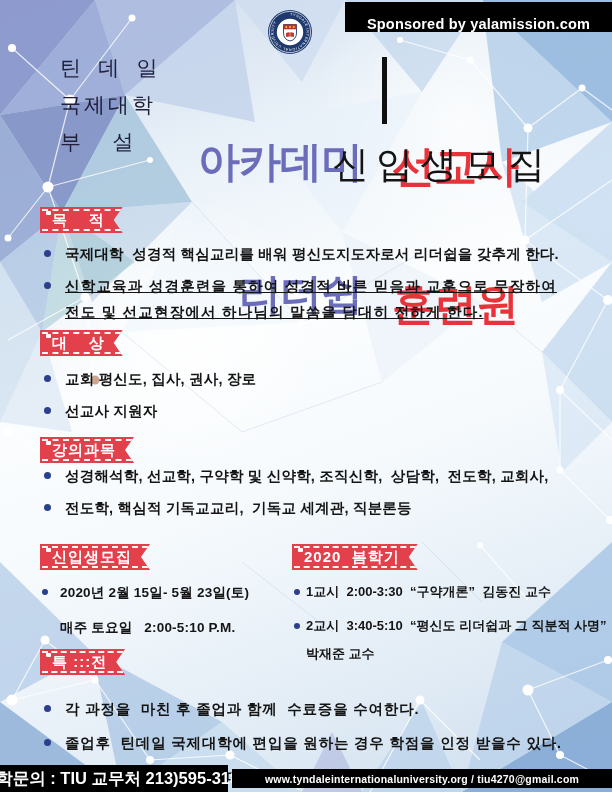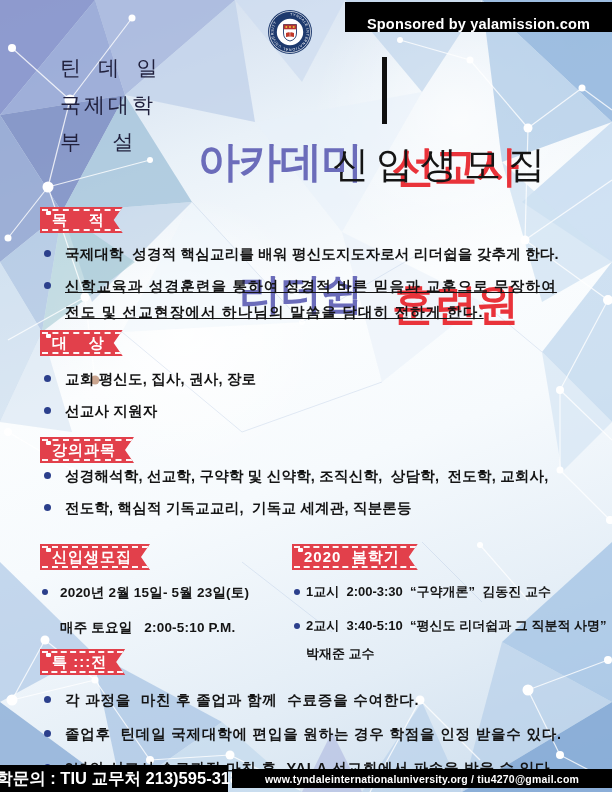--- a/index.html
+++ b/index.html
@@ -53,21 +53,21 @@
   .sec-subjects{top:437px;}
   .sec-subjects .rows{margin-top:0;}
   .sec-schedule{top:544px;width:250px;}
   .sec-schedule .btext{font-size:13.5px;line-height:29px;}
   .sec-schedule .bdot{width:6px;height:6px;margin:11px 12px 0 2px;}
   .sec-schedule .nobullet .bdot{visibility:hidden;}
   .sec-semester{top:544px;left:292px;width:322px;}
   .sec-semester .btext{font-size:13px;line-height:28px;letter-spacing:0;}
   .sec-semester .bdot{width:6px;height:6px;margin:11px 6px 0 2px;}
   .sec-benefits{top:649px;}
-  .sec-benefits .rows{margin-top:11px;}
+  .sec-benefits .rows{margin-top:20px;}
   .sec-benefits .btext{line-height:28px;letter-spacing:.8px;}
   .sec-benefits .bdot{margin-top:10px;}
   
   .footer-contact{position:absolute;left:0;top:765px;width:228px;height:27px;background:#000;
     display:flex;align-items:center;justify-content:center;}
   .footer-contact span{color:#fff;font-weight:bold;font-size:16.5px;white-space:pre;}
   .footer-web{position:absolute;left:232px;top:769px;right:0;height:19px;background:#000;
     display:flex;align-items:center;justify-content:center;}
   .footer-web span{color:#fff;font-weight:bold;font-size:10.5px;letter-spacing:.2px;white-space:pre;}
 </style>

